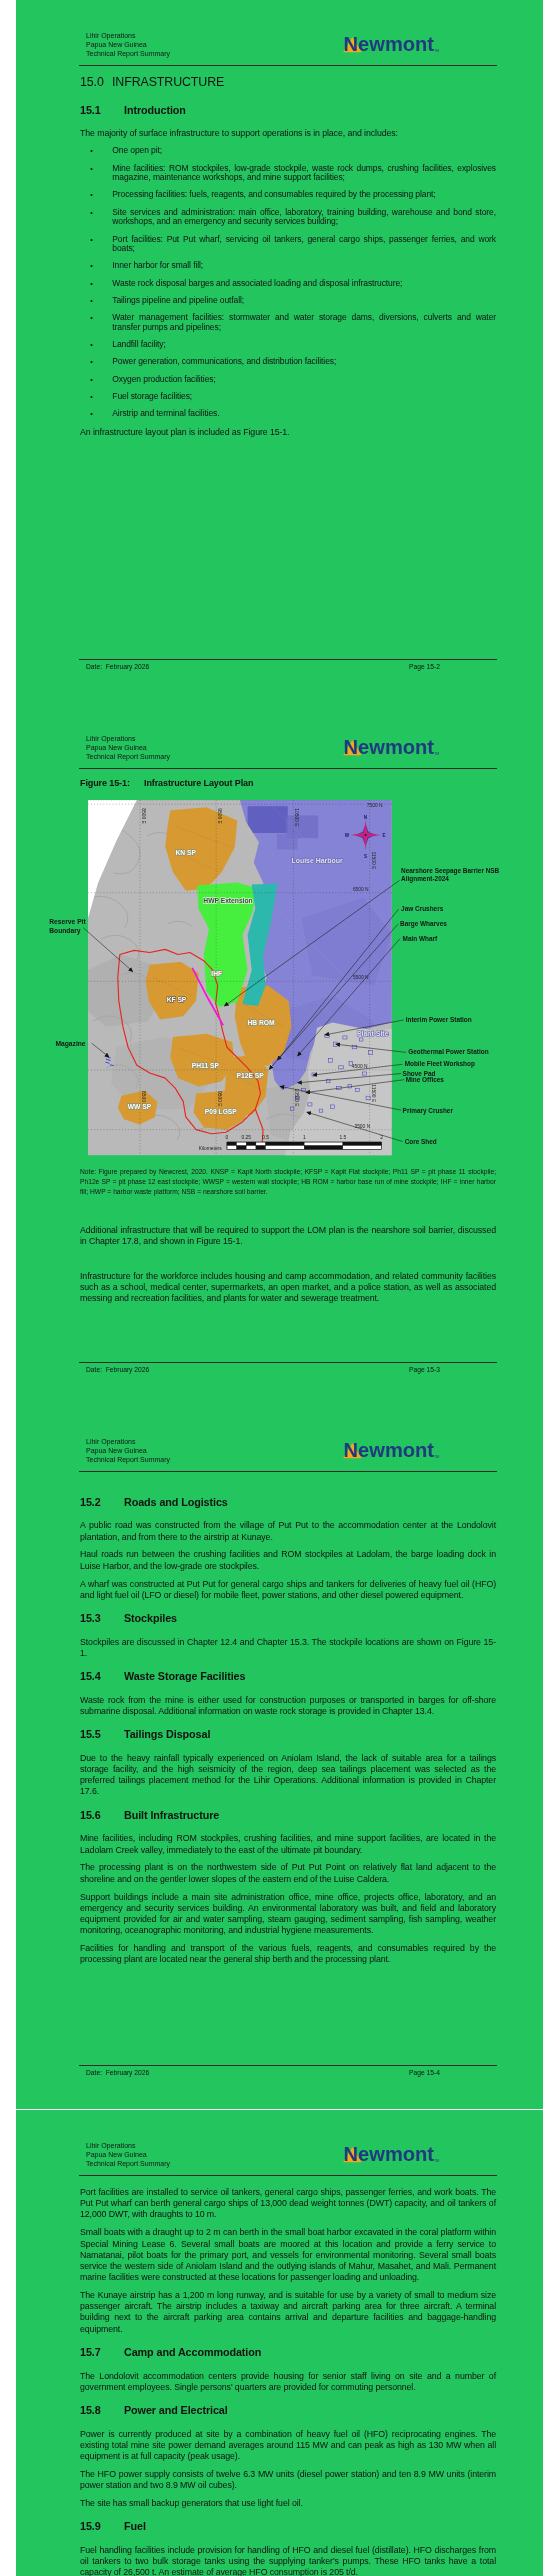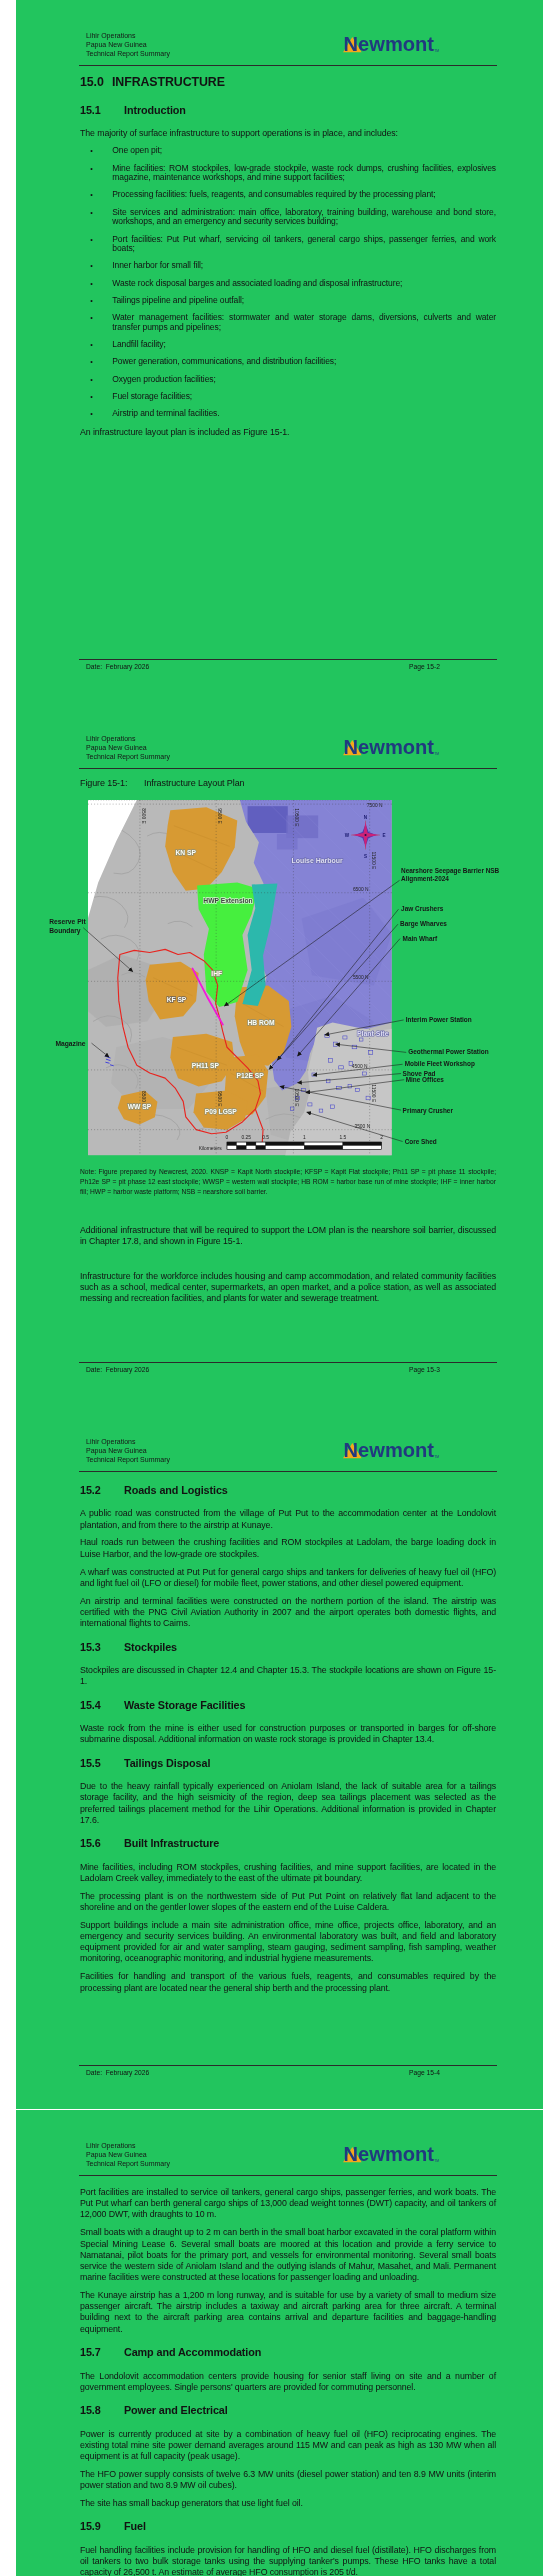--- a/index.html
+++ b/index.html
@@ -6,31 +6,31 @@
   body{font-family:"Liberation Sans",sans-serif;color:#121212}
   .stage{position:relative;width:544px;height:2813px;background:#fff;overflow:hidden}
   .page{position:absolute;left:16px;width:536px;height:703px;background:#22c55e}
   .hdr{position:absolute;left:70px;top:32px;font-size:7px;line-height:8.8px;color:#161616}
   .logo{position:absolute;left:326px;top:27px}
   .hrule{position:absolute;left:63px;top:65px;width:418px;height:1px;background:#2b2b2b}
   .frule{position:absolute;left:63px;top:659px;width:418px;height:0.8px;background:#2b2b2b}
   .fdate{position:absolute;left:70px;top:663px;font-size:6.7px;white-space:pre}
   .fpage{position:absolute;left:393px;top:663px;font-size:6.7px}
   .flow{position:absolute;left:64px;width:416px}
-  h1.ch{display:flex;font-size:12.4px;font-weight:bold;margin:0 0 15px 0;letter-spacing:-0.1px}
+  h1.ch{display:flex;font-size:12.4px;font-weight:normal;margin:0 0 15px 0;letter-spacing:-0.1px}
   h1.ch .num{width:32px;flex:none}
   h2.sec{display:flex;font-size:10.8px;font-weight:bold;margin:11.3px 0 12.4px;letter-spacing:-0.1px}
   h2.sec .num{width:44px;flex:none}
-  h2.first{margin-top:0}
+  h2.first{margin-top:12px}
   p.body{font-size:8.8px;line-height:11.2px;text-align:justify;margin:0 0 6.7px;letter-spacing:-0.1px}
   ul.blist{list-style:none;margin:1.5px 0 0;padding:0}
   ul.blist li{display:flex;margin-bottom:7.7px;font-size:8.5px;line-height:9.6px;letter-spacing:-0.1px}
   li .mk{width:22px;flex:none;padding-left:10.3px;font-size:7.2px}
   li .bt{flex:1;text-align:justify}
-  .fig-head{position:absolute;left:64px;top:75px;display:flex;font-size:9px;font-weight:normal;letter-spacing:-0.1px}
+  .fig-head{position:absolute;left:64px;top:75px;display:flex;font-size:9px;font-weight:bold;letter-spacing:-0.1px}
   .fig-head .num{width:64px;flex:none}
   .figwrap{position:absolute;left:28px;top:97px;width:487px;height:358px}
   .note{position:absolute;left:64px;top:464px;width:416px;font-size:6.7px;line-height:10px;text-align:justify;color:#151515}
   .p2a{position:absolute;left:64px;top:522px;width:416px}
   .p2b{position:absolute;left:64px;top:568px;width:416px}
   .p2a p,.p2b p{margin:0}
   svg text{font-family:"Liberation Sans",sans-serif}
   .maplbl{font-size:13px;font-weight:bold;fill:#fdfdf3;paint-order:stroke;stroke:#8f8f74;stroke-width:2.6px;text-anchor:middle}
   .sealbl{font-size:13.5px;font-weight:bold;fill:#dedef2;paint-order:stroke;stroke:#6a6aa8;stroke-width:2.4px;text-anchor:middle}
   .glbl{font-size:9.5px;fill:#242424}
@@ -431,21 +431,20 @@
     <div class="hrule"></div>
 
     <div class="flow" style="top:78px">
       <h2 class="sec first">
         <span class="num">15.2</span>
         <span>Roads and Logistics</span>
       </h2>
       <p class="body">A public road was constructed from the village of Put Put to the accommodation center at the Londolovit plantation, and from there to the airstrip at Kunaye.</p>
       <p class="body">Haul roads run between the crushing facilities and ROM stockpiles at Ladolam, the barge loading dock in Luise Harbor, and the low-grade ore stockpiles.</p>
       <p class="body">A wharf was constructed at Put Put for general cargo ships and tankers for deliveries of heavy fuel oil (HFO) and light fuel oil (LFO or diesel) for mobile fleet, power stations, and other diesel powered equipment.</p>
-      <p class="body">An airstrip and terminal facilities were constructed on the northern portion of the island.  The airstrip was certified with the PNG Civil Aviation Authority in 2007 and the airport operates both domestic flights, and international flights to Cairns.</p>
       <h2 class="sec">
         <span class="num">15.3</span>
         <span>Stockpiles</span>
       </h2>
       <p class="body">Stockpiles are discussed in Chapter 12.4 and Chapter 15.3.  The stockpile locations are shown on Figure 15-1.</p>
       <h2 class="sec">
         <span class="num">15.4</span>
         <span>Waste Storage Facilities</span>
       </h2>
       <p class="body">Waste rock from the mine is either used for construction purposes or transported in barges for off-shore submarine disposal.  Additional information on waste rock storage is provided in Chapter 13.4.</p>

